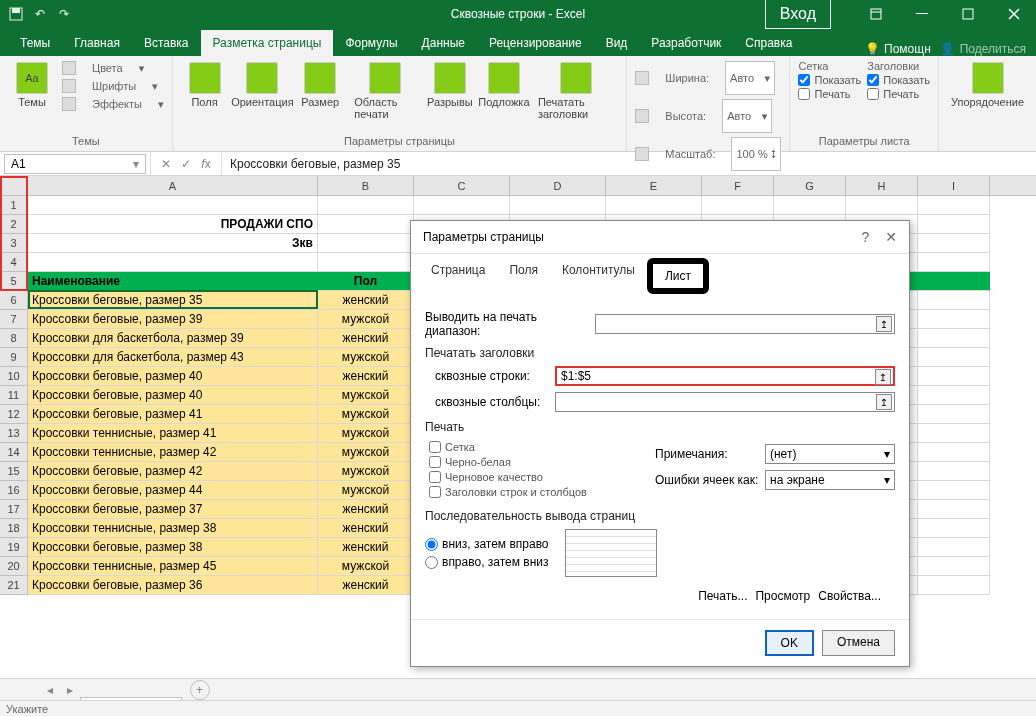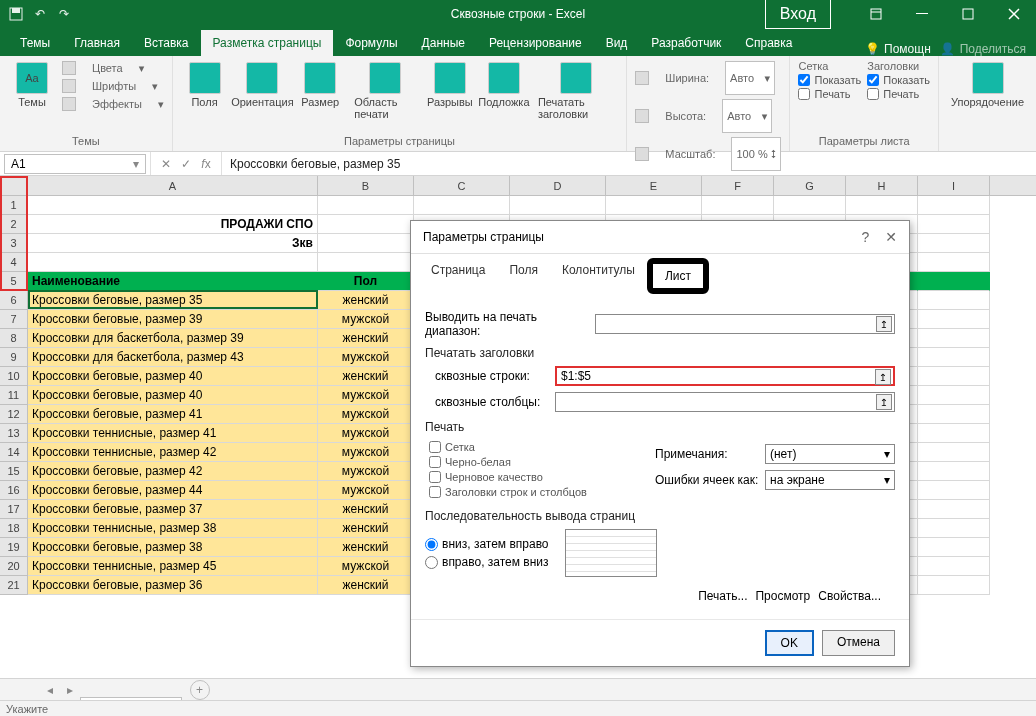--- a/index.html
+++ b/index.html
@@ -17,21 +17,21 @@
 .ribbon-tabs .tab { padding: 6px 12px; cursor: pointer; font-size: 12px; }
 .ribbon-tabs .tab.active { background: #f3f3f3; color: #0f7034; }
 .ribbon-tabs .right { margin-left: auto; display: flex; align-items: center; padding-right: 10px; gap: 10px; }
 .ribbon-tabs .right .item { display: flex; align-items: center; gap: 4px; cursor: pointer; opacity: 0.95; }
 
 .ribbon { background: #f3f3f3; height: 96px; border-bottom: 1px solid #d4d4d4; display: flex; }
 .group { border-right: 1px solid #e0e0e0; padding: 4px 8px 2px 8px; display: flex; flex-direction: column; justify-content: space-between; }
 .group .controls { display: flex; gap: 6px; align-items: flex-start; flex: 1; }
 .group .label { text-align: center; font-size: 11px; color: #666; padding: 2px 0; }
 .bigbtn { display: flex; flex-direction: column; align-items: center; gap: 2px; padding: 2px 4px; cursor: pointer; font-size: 11px; color: #444; min-width: 48px; }
-.bigbtn .ic { width: 32px; height: 32px; background: #14b8a6; border: 1px solid #ccc; border-radius: 2px; display: flex; align-items: center; justify-content: center; }
+.bigbtn .ic { width: 32px; height: 32px; background: #84cc16; border: 1px solid #ccc; border-radius: 2px; display: flex; align-items: center; justify-content: center; }
 .smallrow { display: flex; align-items: center; gap: 16px; font-size: 11px; color: #666; padding: 1px 0; cursor: pointer; }
 .smallrow .sic { width: 14px; height: 14px; background: #ddd; border: 1px solid #bbb; }
 .minidrop { height: 34px; border: 1px solid #c0c0c0; background: #fff; font-size: 11px; padding: 0 4px; min-width: 50px; display: flex; align-items: center; justify-content: space-between; }
 .chk { display: flex; align-items: center; gap: 4px; font-size: 11px; color: #555; cursor: pointer; }
 .chk input { width: 12px; height: 12px; }
 
 .formula-bar { height: 24px; border-bottom: 1px solid #d4d4d4; display: flex; align-items: center; background: #fff; }
 .namebox { width: 142px; border: 1px solid #c0c0c0; height: 20px; margin: 2px 4px; padding: 0 6px; display: flex; align-items: center; justify-content: space-between; }
 .fbtns { display: flex; gap: 2px; padding: 0 6px; border-left: 1px solid #e0e0e0; border-right: 1px solid #e0e0e0; height: 100%; align-items: center; }
 .fbtns span { width: 18px; text-align: center; color: #888; cursor: pointer; }

